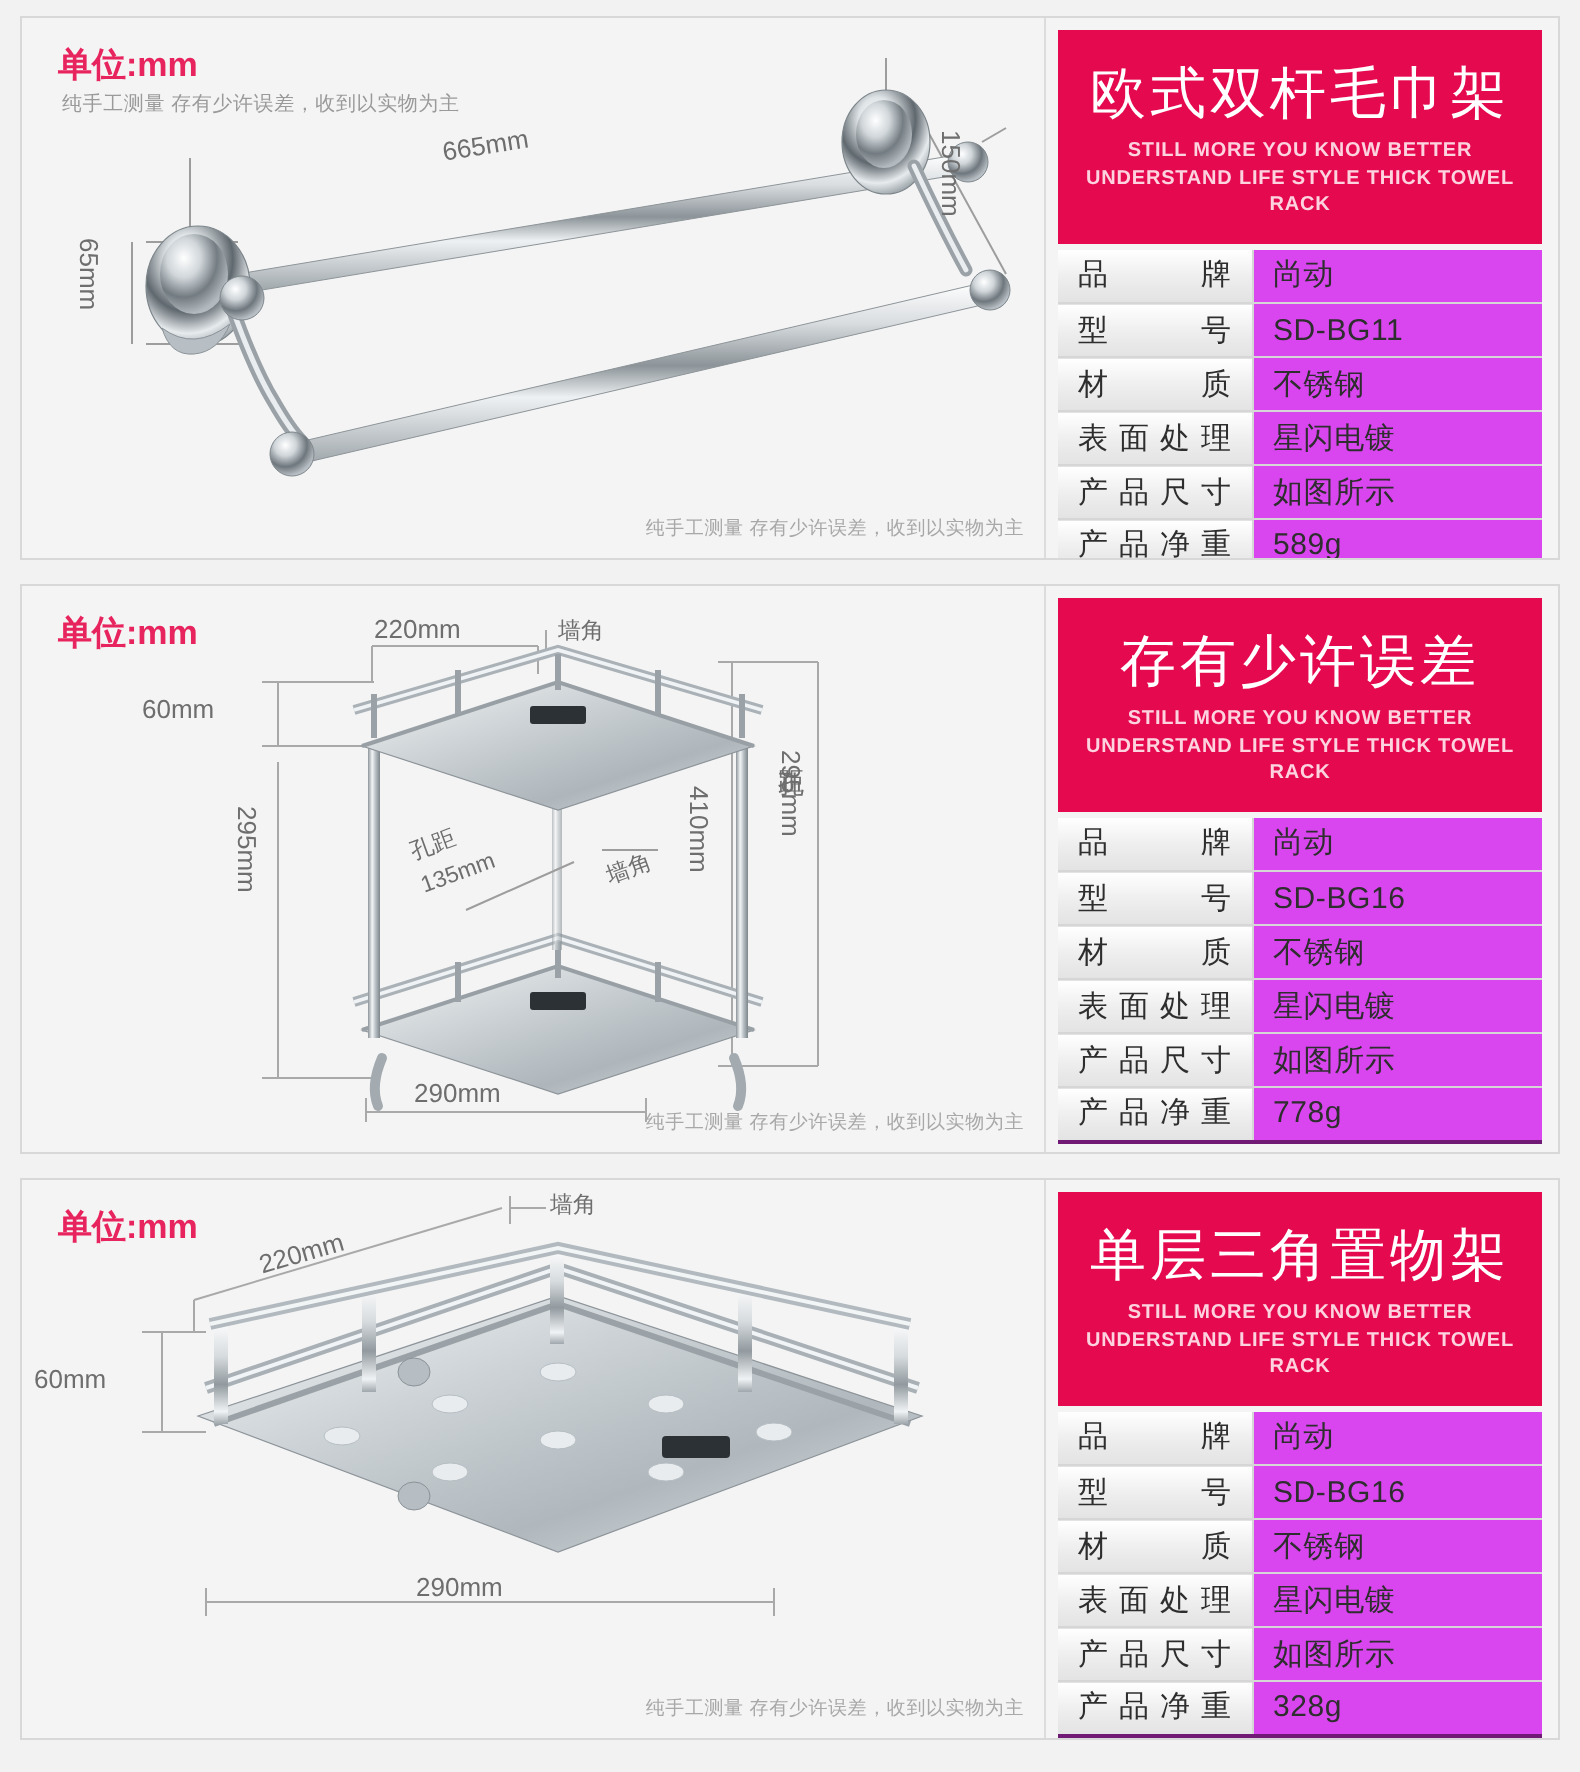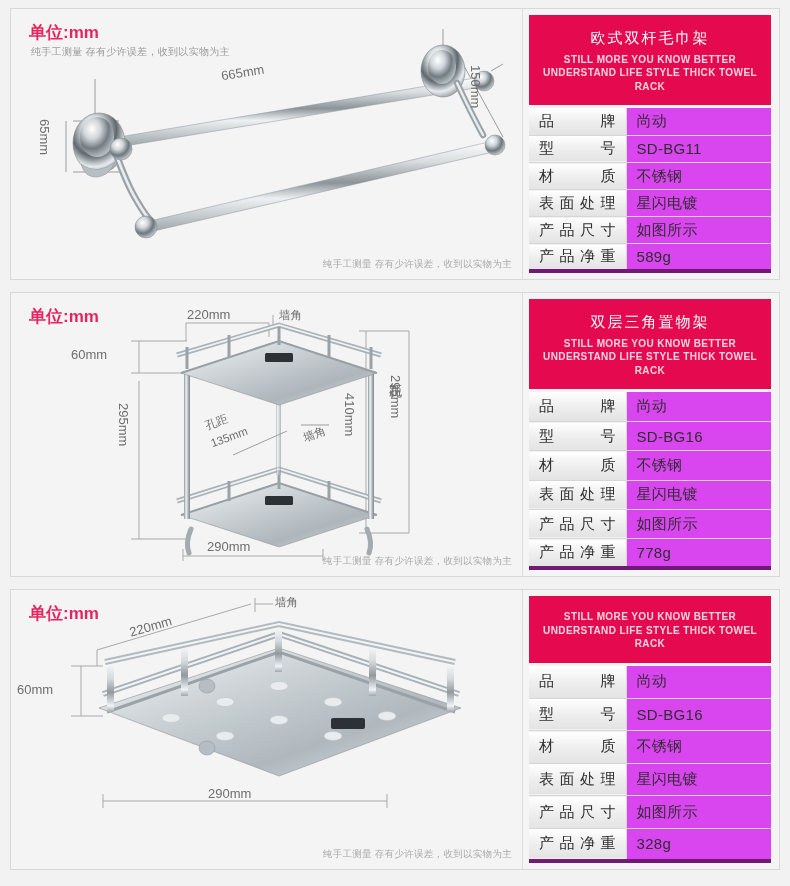--- a/index.html
+++ b/index.html
@@ -85,21 +85,21 @@
   }
 
   .banner {
     background: #e5094f;
     color: #ffffff;
     text-align: center;
     padding: 14px 6px 12px;
     flex-shrink: 0;
   }
   .banner-title {
-    font-size: 15px;
+    font-size: 28px;
     font-weight: normal;
     letter-spacing: 2px;
     line-height: 1.25;
     margin-bottom: 5px;
   }
   .banner-sub {
     font-size: 10px;
     line-height: 1.35;
     letter-spacing: 0.4px;
     color: #fdd3e0;
@@ -107,21 +107,21 @@
   }
 
   .spec-table {
     width: 100%;
     border-collapse: collapse;
     table-layout: fixed;
     margin-top: 3px;
     flex: 1;
   }
   .spec-table tr { border-bottom: 1px solid #d6d6d6; }
-  .spec-table tr:last-child { border-bottom: 4px solid #701a75; }
+  .spec-table tr:last-child { border-bottom: 2px solid #701a75; }
 
   .spec-table td {
     padding: 0 10px;
     font-size: 15px;
     color: #2e2e2e;
     vertical-align: middle;
     height: 27px;
   }
   .spec-label {
     width: 97px;
@@ -341,21 +341,21 @@
       <div class="dim dim-sm" style="left:292px; top:134px; transform:rotate(-20deg);">墙角</div>
       <div class="dim dim-vert" style="left:331px; top:100px;">410mm</div>
       <div class="dim dim-vert" style="left:375px; top:82px;">孔距295mm</div>
       <div class="dim" style="left:196px; top:246px;">290mm</div>
 
       <div class="disclaimer-bottom">纯手工测量 存有少许误差，收到以实物为主</div>
     </div>
 
     <div class="info-pane">
       <div class="banner">
-        <div class="banner-title">双层三角置物架</div>
+        <div class="banner-title">存有少许误差</div>
         <div class="banner-sub">
           <div>STILL MORE YOU KNOW BETTER</div>
           <div>UNDERSTAND LIFE STYLE THICK TOWEL RACK</div>
         </div>
       </div>
       <table class="spec-table">
         <tbody>
             <tr>
           <td class="spec-label">品  牌</td>
           <td class="spec-value">尚动</td>
@@ -452,20 +452,21 @@
       <div class="dim" style="left:118px; top:29px; transform:rotate(-16deg);">220mm</div>
       <div class="dim dim-sm" style="left:264px; top:5px;">墙角</div>
       <div class="dim" style="left:6px; top:92px;">60mm</div>
       <div class="dim" style="left:197px; top:196px;">290mm</div>
 
       <div class="disclaimer-bottom">纯手工测量 存有少许误差，收到以实物为主</div>
     </div>
 
     <div class="info-pane">
       <div class="banner">
+        <div class="banner-title">单层三角置物架</div>
         <div class="banner-sub">
           <div>STILL MORE YOU KNOW BETTER</div>
           <div>UNDERSTAND LIFE STYLE THICK TOWEL RACK</div>
         </div>
       </div>
       <table class="spec-table">
         <tbody>
             <tr>
           <td class="spec-label">品  牌</td>
           <td class="spec-value">尚动</td>

